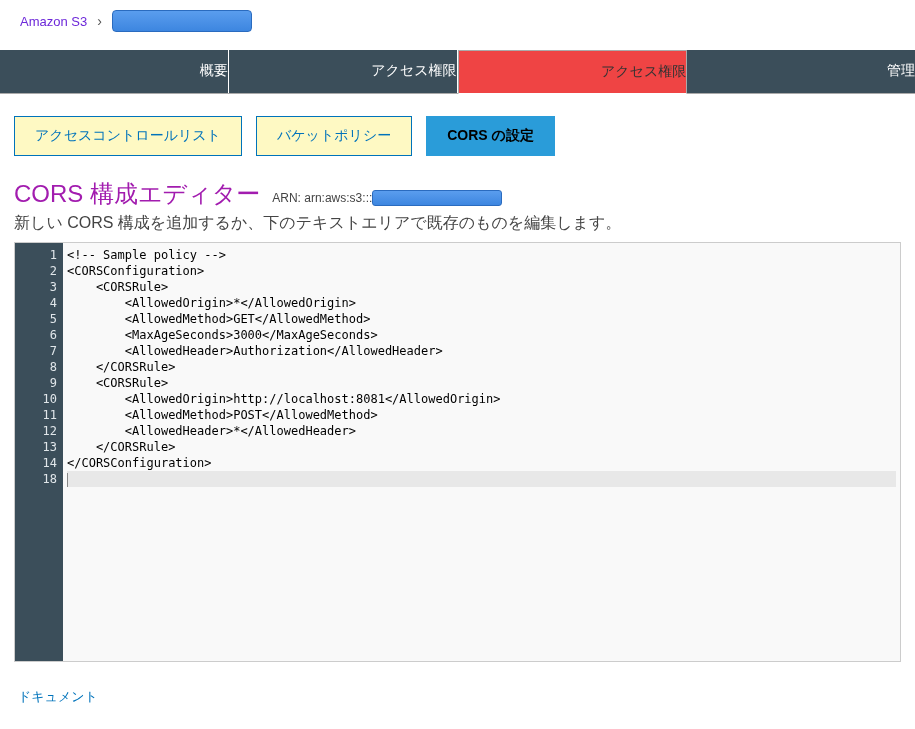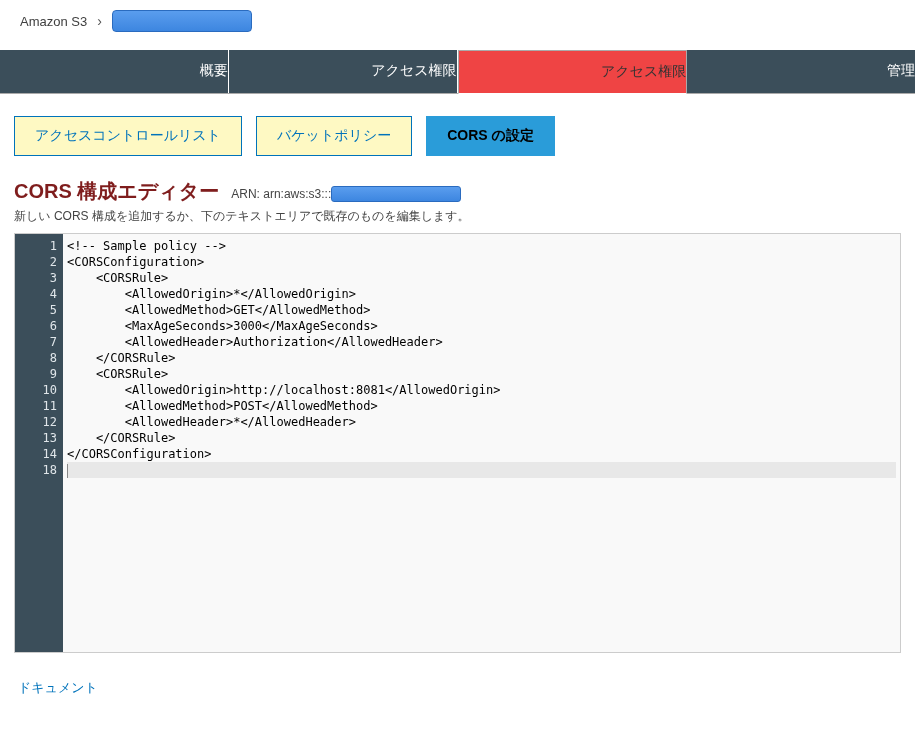--- a/index.html
+++ b/index.html
@@ -14,21 +14,21 @@
       color: #333;
       width: 915px;
     }
     .breadcrumb {
       padding: 10px 20px;
       display: flex;
       align-items: center;
       gap: 10px;
     }
     .breadcrumb-link {
-      color: #404040;
+      color: #6d28d9;
       text-decoration: none;
       cursor: pointer;
     }
     .breadcrumb-sep {
       color: #555;
       font-size: 14px;
     }
     .breadcrumb-redacted {
       width: 140px;
       height: 22px;
@@ -82,42 +82,42 @@
     }
     .editor-header {
       padding: 0 14px 8px 14px;
     }
     .editor-title-line {
       display: flex;
       align-items: baseline;
       gap: 12px;
     }
     .editor-title {
-      font-size: 20px;
-      font-weight: bold;
-      color: #7f1d1d;
+      font-size: 24px;
+      font-weight: normal;
+      color: #a21caf;
     }
     .editor-arn {
       font-size: 12px;
       color: #444;
       display: flex;
       align-items: center;
       gap: 0;
     }
     .arn-redacted {
       display: inline-block;
       width: 130px;
       height: 16px;
       background: linear-gradient(#5a9dee, #3d86e0);
       border: 1px solid #2a6bbf;
       border-radius: 3px;
       vertical-align: middle;
     }
     .editor-subtitle {
-      font-size: 12px;
+      font-size: 16px;
       color: #444;
       margin-top: 3px;
     }
     .code-editor {
       display: flex;
       margin: 0 14px;
       border: 1px solid #ccc;
       height: 420px;
       font-family: "Monaco", "Menlo", "Consolas", monospace;
       font-size: 12px;

